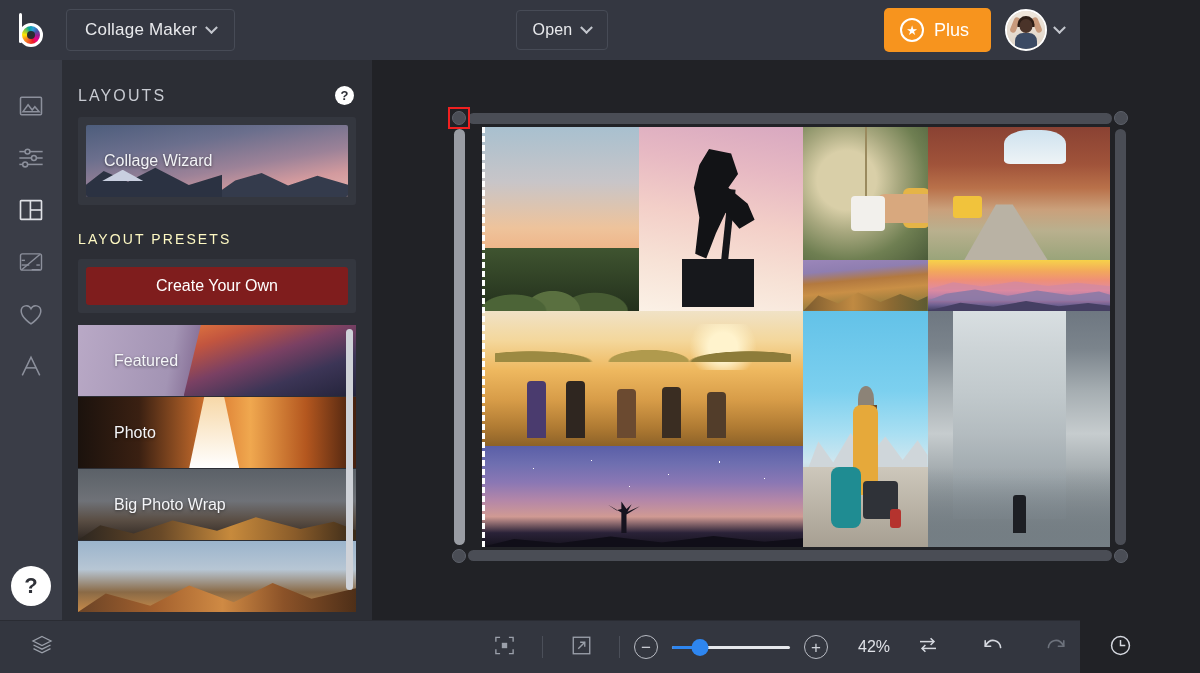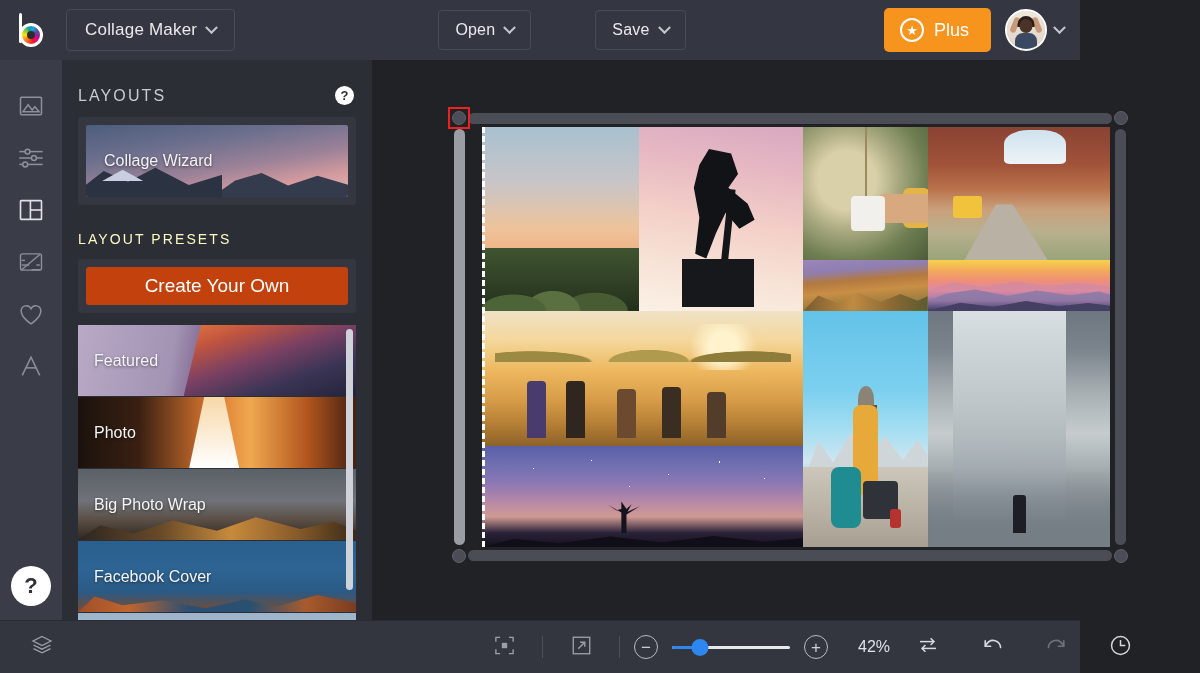--- a/index.html
+++ b/index.html
@@ -170,32 +170,32 @@
     position: relative; color: #f2f3f6; font-size: 16px; padding-left: 18px;
     text-shadow: 0 1px 3px rgba(0,0,0,.55);
   }
 
   .presets-title {
     color: #fef9c3; font-size: 14px; letter-spacing: 2.1px;
     padding: 26px 16px 12px 16px;
   }
   .create-box { margin: 0 16px; background: #34373f; border-radius: 3px; padding: 8px; }
   .create-btn {
-    width: 100%; height: 38px; background: #c2410c; border: none; border-radius: 3px;
-    color: #ffffff; font-size: 19px; cursor: pointer;
+    width: 100%; height: 38px; background: #7f1d1d; border: none; border-radius: 3px;
+    color: #ffffff; font-size: 16px; cursor: pointer;
   }
 
   .preset-scroll {
     flex: 1; margin: 12px 16px 0 16px; position: relative;
     overflow: hidden;
   }
   .preset-list { display: flex; flex-direction: column; }
   .preset {
     position: relative; height: 71px; min-height: 71px; margin-bottom: 1px;
-    overflow: hidden; display: flex; align-items: center; cursor: pointer;
+    overflow: hidden; display: flex; align-items: center; cursor: pointer; padding-left: 20px;
   }
   .preset span {
     position: relative; z-index: 2; color: #f4f5f8; font-size: 16px; padding-left: 16px;
     text-shadow: 0 1px 3px rgba(0,0,0,.5);
   }
   .preset .bg { position: absolute; inset: 0; }
 
   
   .art-featured { background: linear-gradient(100deg,#b9a9c6 0%,#a394b4 34%,#6d4f7c 52%,#4b3a63 70%,#31304a 100%); }
   .art-featured:after {
@@ -400,24 +400,20 @@
     </div>
 
     <button class="top-btn title-btn">
       <span>Collage Maker</span>
       <i class="chev"></i>
     </button>
 
     <div class="top-center">
       <button class="top-btn">
         <span>Open</span>
-        <i class="chev"></i>
-      </button>
-      <button class="top-btn">
-        <span>Save</span>
         <i class="chev"></i>
       </button>
     </div>
 
     <div class="top-right">
       <button class="plus-btn">
         <span class="star-ico">★</span>
         <span>Plus</span>
       </button>
       <div class="avatar-wrap">
@@ -526,24 +522,20 @@
           </div>
           <div class="preset">
             <div class="bg art-grid"></div>
             <span>Photo</span>
           </div>
           <div class="preset">
             <div class="bg art-wrap"></div>
             <span>Big Photo Wrap</span>
           </div>
           <div class="preset">
-            <div class="bg art-fb"></div>
-            <span>Facebook Cover</span>
-          </div>
-          <div class="preset">
             <div class="bg art-more"></div>
             <span></span>
           </div>
         </div>
         <div class="panel-scrollbar"></div>
       </div>
     </div>
 
     <div class="canvas-area">
       <div class="frame">

